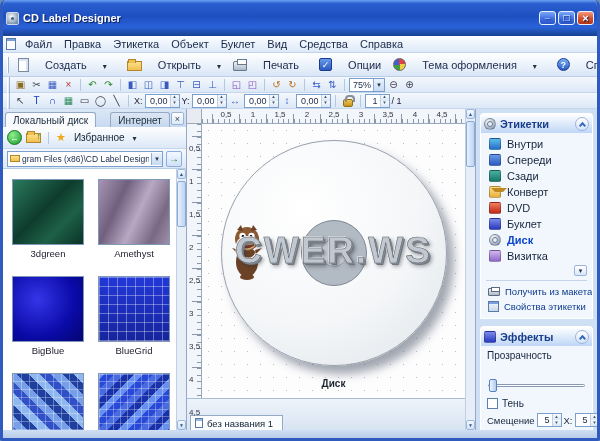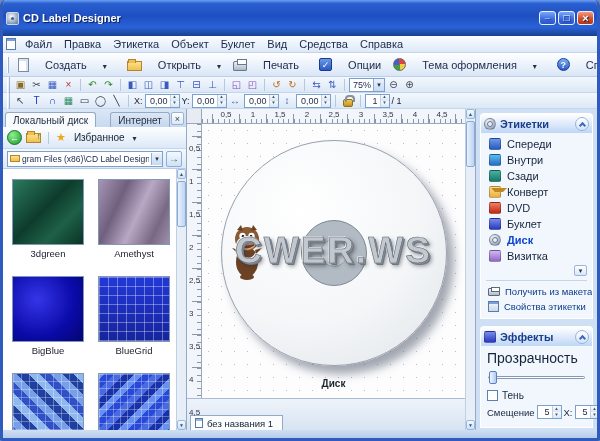--- a/index.html
+++ b/index.html
@@ -162,21 +162,21 @@
 .more-row{height:13px;display:flex;justify-content:flex-end;padding-right:5px;align-items:center}
 .more-btn{width:13px;height:11px;border:1px solid #9ab4dc;border-radius:2px;background:linear-gradient(#fff,#d8e6f8);display:flex;align-items:center;justify-content:center}
 .more-btn::before{content:"▾";font-size:7px;color:#234}
 .hsep{height:1px;background:#c4d4ea;margin:3px 5px}
 .action{height:15px;display:flex;align-items:center;gap:5px;padding-left:7px;font-size:9.5px;color:#0a3a8c;white-space:nowrap;overflow:hidden}
 .ai{flex:none}
 .ai-print{width:12px;height:8px;background:linear-gradient(#eef2f6,#aeb8c6);border:1px solid #5a6a7c;border-radius:1px;position:relative}
 .ai-print::before{content:"";position:absolute;left:2px;top:-2px;width:7px;height:3px;background:#fff;border:1px solid #5a6a7c}
 .ai-props{width:11px;height:11px;background:linear-gradient(#f4f8fc,#c8d8ea);border:1px solid #5a7aa8;box-shadow:inset 0 2px 0 #7aa0e0}
 .effects-body{padding:4px 6px 8px}
-.fx-label{font-size:14px;color:#16243c;margin-bottom:4px}
+.fx-label{font-size:10px;color:#16243c;margin-bottom:17px}
 .slider{position:relative;height:15px;margin:1px 1px 5px}
 .slider .track{position:absolute;left:0;right:0;top:6px;height:3px;background:#fff;border:1px solid #8898b0;border-radius:2px}
 .slider .thumb{position:absolute;left:1px;top:1px;width:8px;height:13px;background:linear-gradient(90deg,#f0f6fe,#aecbf0);border:1px solid #5a80c0;border-radius:2px}
 .fx-row{display:flex;align-items:center;gap:4px;font-size:10px;color:#16243c;margin-top:4px;white-space:nowrap}
 .cb{width:11px;height:11px;background:#fff;border:1px solid #5a80b0;flex:none}
 .fx-row.offset{gap:2px;font-size:9.5px}
 
 .bottom-strip{height:8px;flex:none;background:linear-gradient(#cfdff4,#b8cce8)}
 </style>
 </head>
@@ -476,26 +476,26 @@
       <div class="group">
         <div class="group-header">
           <span class="label-ic li-disc" style="border-radius:50%"></span>
           <span>Этикетки</span>
           <span class="chev-btn">
               <i class="chev"></i>
             </span>
         </div>
         <div class="group-body">
             <div class="label-item">
+              <span class="label-ic li-inside"></span>
+              <span>Внутри</span>
+            </div>
+            <div class="label-item">
               <span class="label-ic li-front"></span>
               <span>Спереди</span>
-            </div>
-            <div class="label-item">
-              <span class="label-ic li-inside"></span>
-              <span>Внутри</span>
             </div>
             <div class="label-item">
               <span class="label-ic li-back"></span>
               <span>Сзади</span>
             </div>
             <div class="label-item">
               <span class="label-ic li-envelope"></span>
               <span>Конверт</span>
             </div>
             <div class="label-item">

